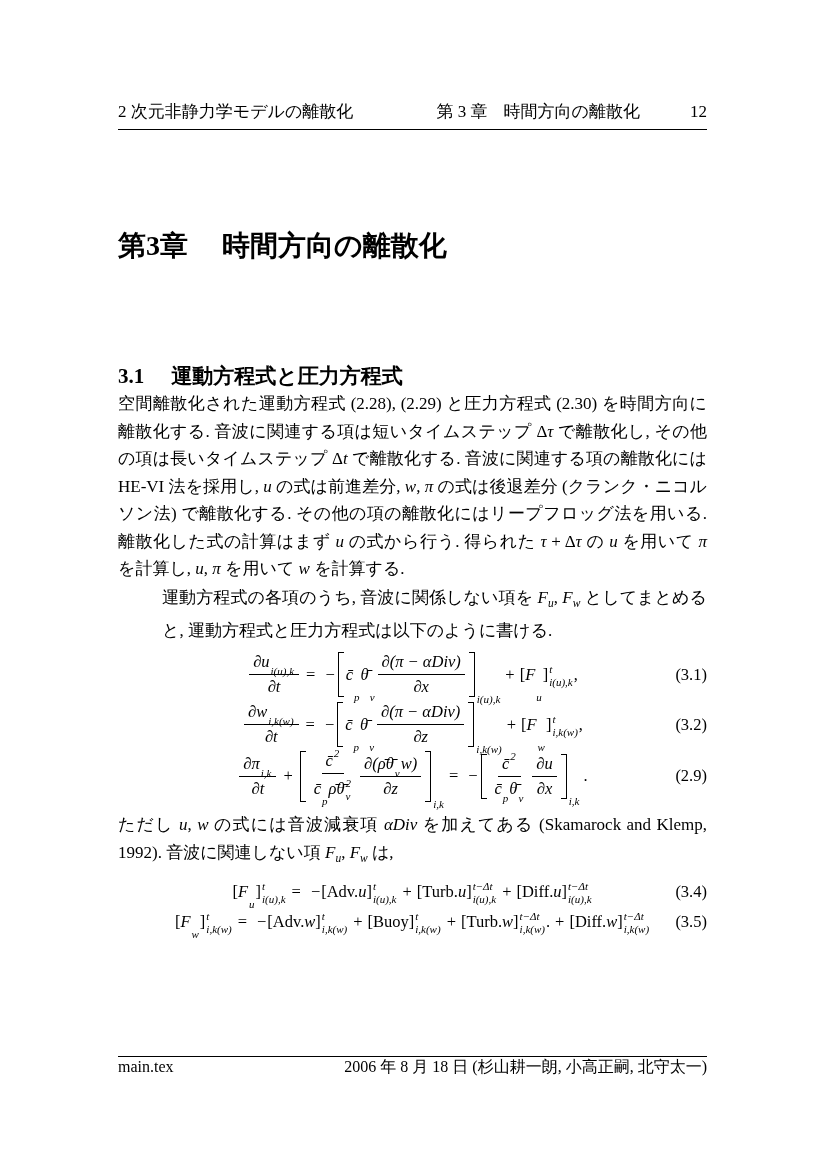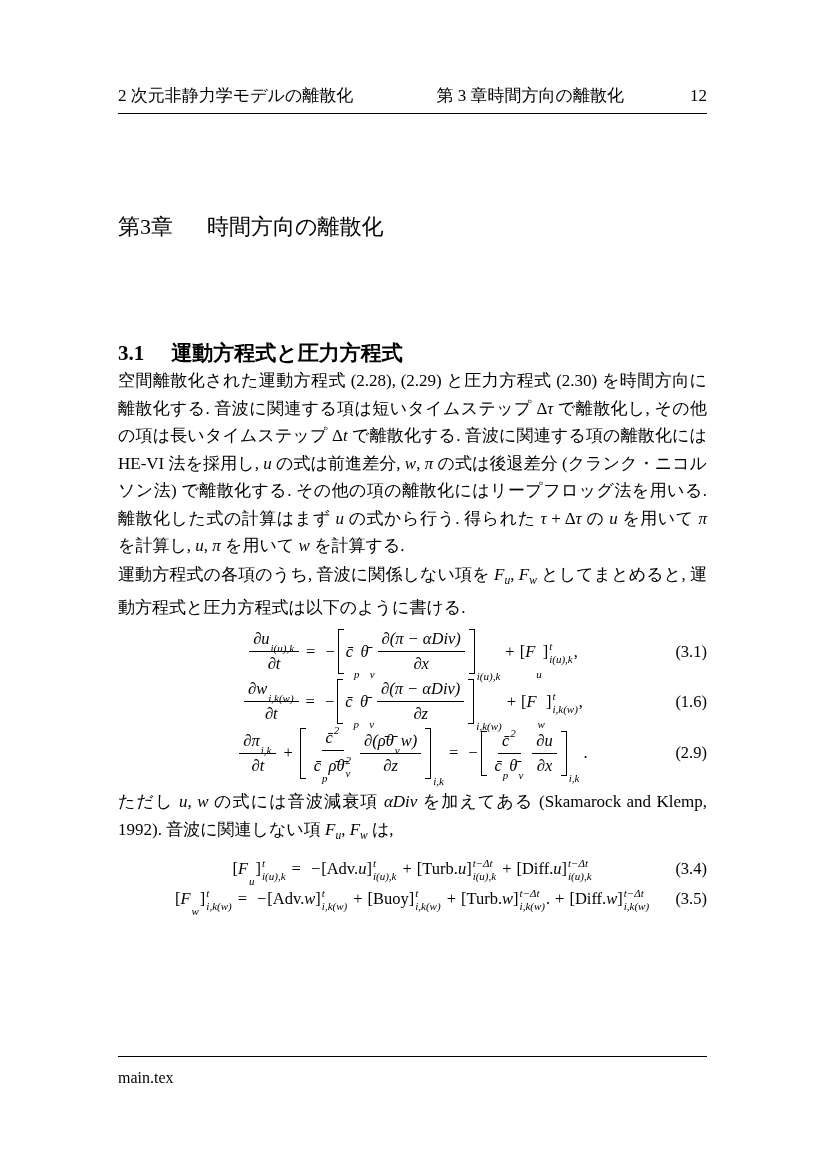--- a/index.html
+++ b/index.html
@@ -2,42 +2,42 @@
 <html lang="ja"><head>
 <meta charset="utf-8">
 <style>
   html,body { margin:0; padding:0; background:#e8e8e8; }
   .page {
     position:relative; width:826px; height:1169px; margin:0 auto;
     background:#ffffff; color:#000;
     font-family:"Liberation Serif","DejaVu Serif",serif;
     overflow:hidden;
   }
-  .content { position:absolute; left:118px; top:0; width:589px; }
+  .content { position:absolute; left:118px; top:16px; width:589px; }
 
   
   .pagehead {
     margin-top:84px; display:flex; align-items:baseline;
     font-size:17px; padding-bottom:6px; border-bottom:1.4px solid #000;
     white-space:nowrap;
   }
   .pagehead .hright { margin-left:auto; display:flex; align-items:baseline; }
-  .pagehead .hchap  { }
-  .pagehead .hpage  { margin-left:66px; }
-
-  
-  .chapter { margin-top:100px; font-size:22px; font-weight:normal; line-height:1.15; }
+  .pagehead .hchap  { margin-right:16px; }
+  .pagehead .hpage  { margin-left:50px; }
+
+  
+  .chapter { margin-top:100px; font-size:28px; font-weight:bold; line-height:1.15; }
   .chapter .ctitle { margin-left:34px; }
   .section { margin-top:100px; font-size:21px; font-weight:bold; }
   .section .stitle { margin-left:27px;text-align:right; }
 
   
   .para { font-size:17px; line-height:27.5px; text-align:justify; margin:0; }
   .p1 { }
-  .p2 { margin-top:1px; }
+  .p2 { margin-top:1px;margin-left:44px; }
   .p3 { margin-top:8px; }
   .p4 { margin-top:7px; }
   .mi  { font-style:italic; }
   .isub{ font-style:italic; font-size:11.5px; vertical-align:-4px; }
 
   
   .eqs { margin-top:5px; }
   .eq  { position:relative; display:flex; justify-content:center; align-items:center;
          font-size:16.5px; min-height:50px; }
   .eq.small { min-height:30px; }
@@ -55,21 +55,21 @@
   .rbrk { border-right:1.4px solid #000; border-top:1.4px solid #000; border-bottom:1.4px solid #000; margin:1px 1px 1px 2px; }
   .bsub { align-self:flex-end; font-size:11px; font-style:italic; transform:translateY(7px); margin-left:1px; white-space:pre; }
   .mscr { display:inline-flex; flex-direction:column; align-items:flex-start;
           font-size:11px; line-height:1.2; font-style:italic; margin:0 1px; transform:translateY(1px); white-space:pre; }
   .msub { font-size:11px; font-style:italic; align-self:flex-end; transform:translateY(5px); margin:0 1px; white-space:pre; }
   .msup { font-size:11px; font-style:italic; align-self:flex-start; transform:translateY(-4px); margin:0 1px; white-space:pre; }
 
   
   .pagefoot {
     position:absolute; left:118px; top:1056px; width:589px;
-    border-top:1.4px solid #000; padding-top:12px;
+    border-top:1.4px solid #000; padding-top:0;
     display:flex; align-items:baseline; font-size:16px; white-space:nowrap;
   }
   .pagefoot .fright { margin-left:auto; }
 </style>
 </head>
 <body>
 
 <div class="page">
   <div class="content">
 
@@ -170,21 +170,21 @@
               </span>
               <span class="mop">+</span>
               <span class="mrm">[</span>
               <span class="mi">F</span>
               <span class="msub">w</span>
               <span class="mrm">]</span>
               <span class="mscr"><span class="ssup">t</span><span class="ssub">i,k(w)</span></span>
               <span class="mrm">,</span>
             </span>
           </span>
-        <span class="eqnum">(1.6)</span>
+        <span class="eqnum">(3.2)</span>
       </div>
       <div class="eq">
         <span class="mrow">
             <span class="mrow">
               <span class="mfrac">
                 <span class="mrow num">
                   <span class="mi">∂π</span>
                   <span class="msub">i,k</span>
                 </span>
                 <span class="mrow den">
@@ -325,14 +325,15 @@
           </span>
         <span class="eqnum">(3.5)</span>
       </div>
     </div>
 
 
   </div>
 
   <div class="pagefoot">
     <span>main.tex</span>
+    <span class="fright">2006 年 8 月 18 日 (杉山耕一朗, 小高正嗣, 北守太一)</span>
   </div>
 </div>
 
 </body></html>

